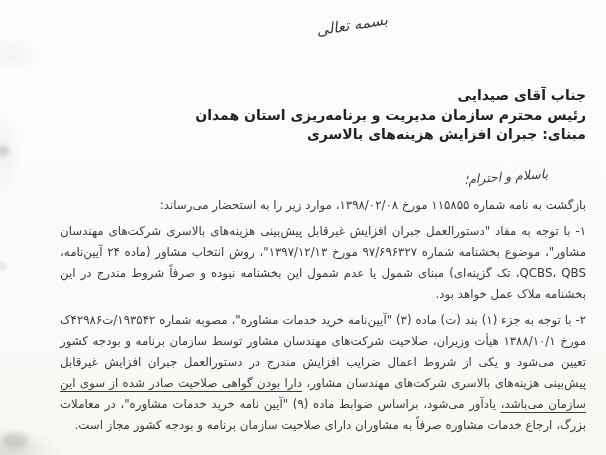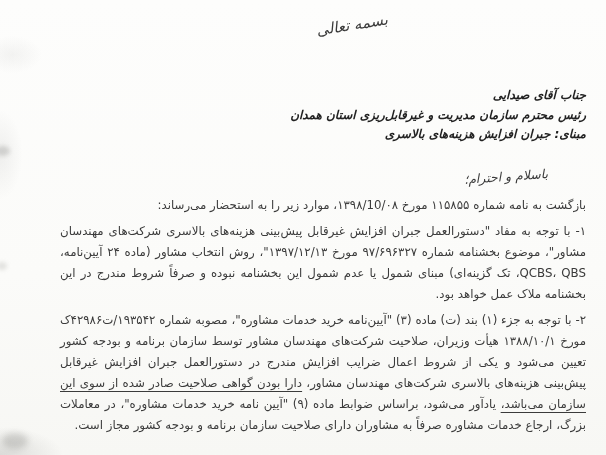--- a/index.html
+++ b/index.html
@@ -20,23 +20,22 @@
   }
   .bismillah{
     position:absolute;top:16px;right:218px;
     font-style:italic;font-size:15px;color:#3a3a3a;
     transform:rotate(-9deg);
     letter-spacing:1px;
   }
   .header{
     position:absolute;top:86px;right:20px;left:60px;
     font-weight:bold;color:#222222;
-    font-size:12px;line-height:19.5px;
+    font-size:14px;line-height:19.5px;
     text-align:right;
-    font-style:italic;
   }
   .salutation{
     position:absolute;top:169px;right:58px;
     font-style:italic;font-size:12.5px;color:#3a3a3a;
     transform:rotate(-4deg);
   }
   .body-block{
     position:absolute;top:195px;right:20px;left:60px;
     font-size:11.8px;line-height:21px;
     text-align:justify;text-align-last:right;
@@ -55,28 +54,28 @@
 </style>
 </head>
 <body>
 
 <div class="page">
 
   <div class="bismillah">بسمه تعالی</div>
 
   <div class="header">
     <div>جناب آقای صیدایی</div>
-    <div>رئیس محترم سازمان مدیریت و غیرقابل‌ریزی استان همدان</div>
+    <div>رئیس محترم سازمان مدیریت و برنامه‌ریزی استان همدان</div>
     <div>مبنای: جبران افزایش هزینه‌های بالاسری</div>
   </div>
 
   <div class="salutation">باسلام و احترام؛</div>
 
   <div class="body-block">
-    <p>بازگشت به نامه شماره ۱۱۵۸۵۵ مورخ ۱۳۹۸/10/۰۸، موارد زیر را به استحضار می‌رساند:</p>
+    <p>بازگشت به نامه شماره ۱۱۵۸۵۵ مورخ ۱۳۹۸/۰۲/۰۸، موارد زیر را به استحضار می‌رساند:</p>
     <p>۱- با توجه به مفاد "دستورالعمل جبران افزایش غیرقابل پیش‌بینی هزینه‌های بالاسری شرکت‌های مهندسان مشاور"، موضوع بخشنامه شماره ۹۷/۶۹۶۳۲۷ مورخ ۱۳۹۷/۱۲/۱۳"، روش انتخاب مشاور (ماده ۲۴ آیین‌نامه، QCBS، QBS، تک گزینه‌ای) مبنای شمول یا عدم شمول این بخشنامه نبوده و صرفاً شروط مندرج در این بخشنامه ملاک عمل خواهد بود.</p>
     <p><span>۲- با توجه به جزء (۱) بند (ت) ماده (۳) "آیین‌نامه خرید خدمات مشاوره"، مصوبه شماره ۱۹۳۵۴۲/ت۴۲۹۸۶ک مورخ ۱۳۸۸/۱۰/۱ هیأت وزیران، صلاحیت شرکت‌های مهندسان مشاور توسط سازمان برنامه و بودجه کشور تعیین می‌شود و یکی از شروط اعمال ضرایب افزایش مندرج در دستورالعمل جبران افزایش غیرقابل پیش‌بینی هزینه‌های بالاسری شرکت‌های مهندسان مشاور، </span><span class="underlined">دارا بودن گواهی صلاحیت صادر شده از سوی این سازمان می‌باشد،</span><span> یادآور می‌شود، براساس ضوابط ماده (۹) "آیین نامه خرید خدمات مشاوره"، در معاملات بزرگ، ارجاع خدمات مشاوره صرفاً به مشاوران دارای صلاحیت سازمان برنامه و بودجه کشور مجاز است.</span></p>
   </div>
 
   <div class="artifact a1"></div>
   <div class="artifact a2"></div>
   <div class="artifact a3"></div>
 
 </div>
 

